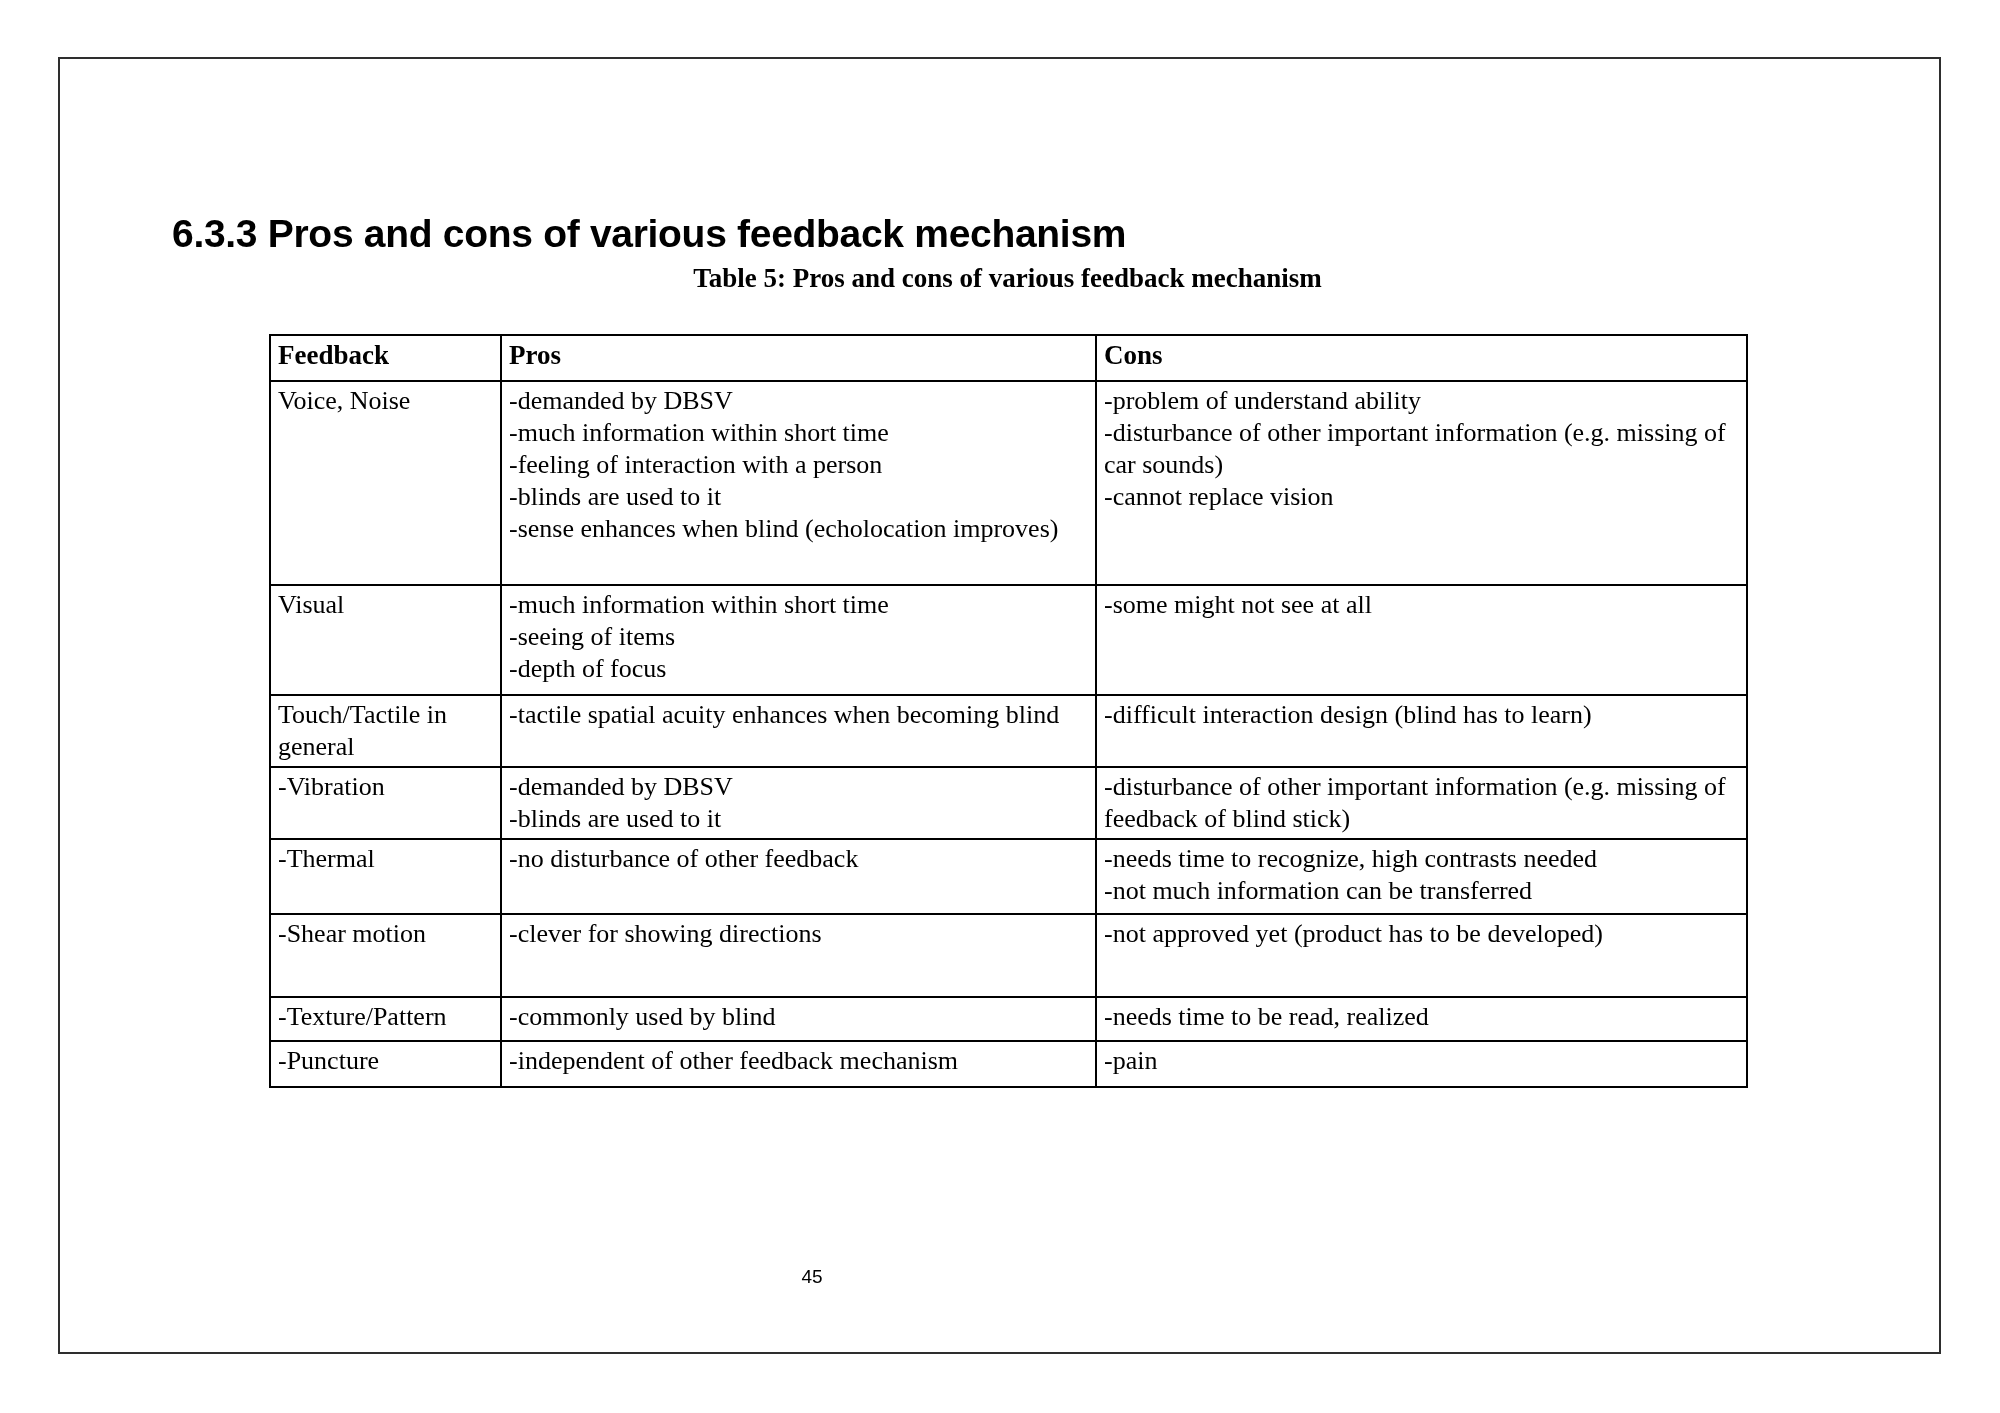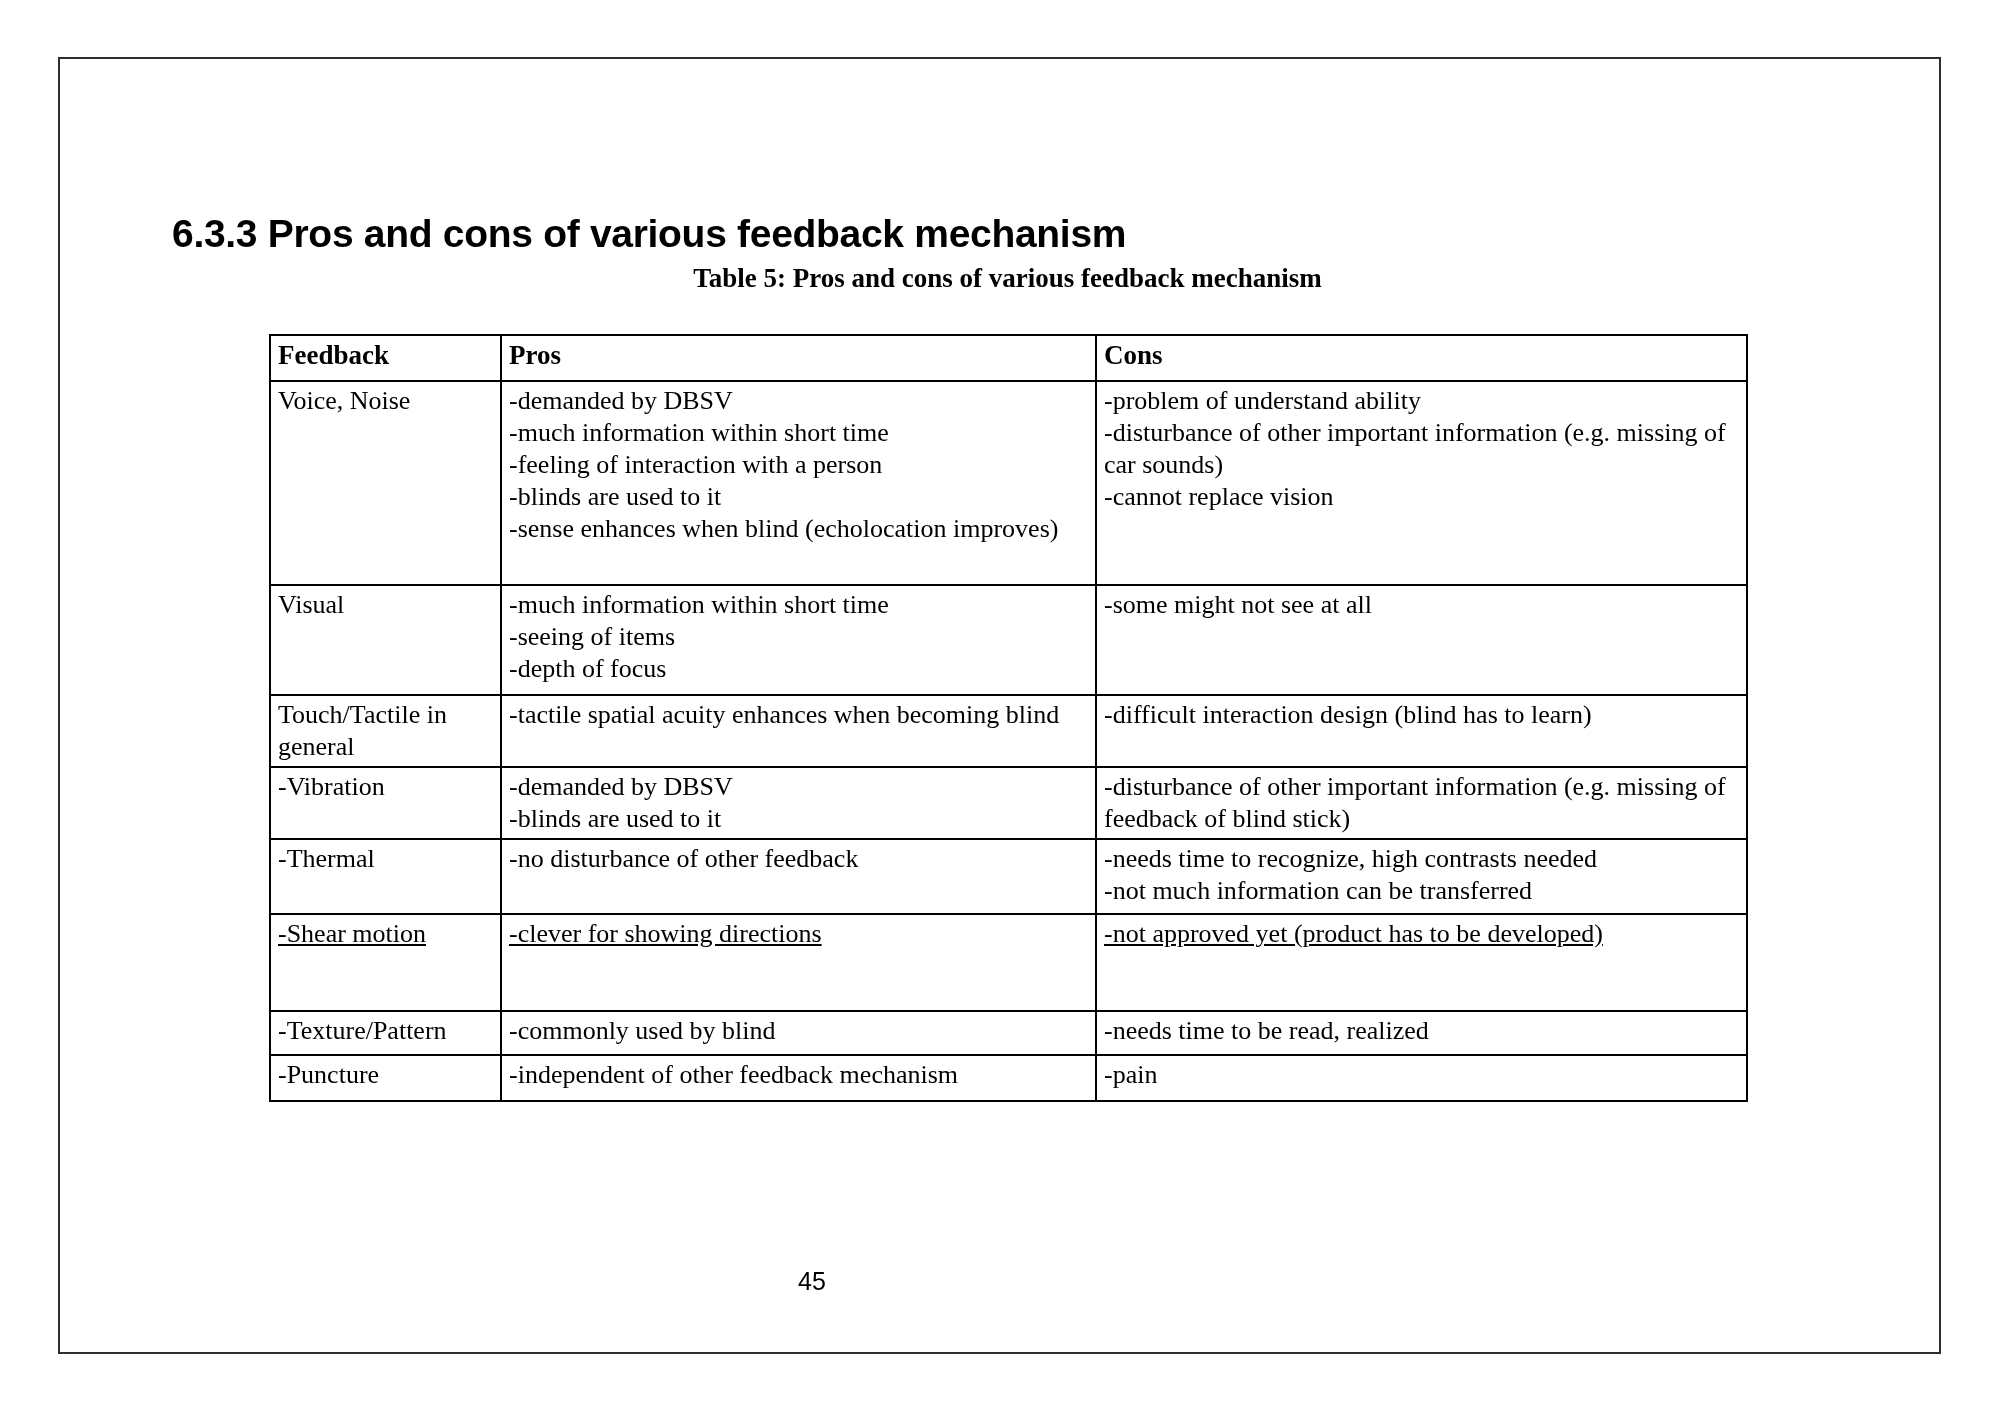--- a/index.html
+++ b/index.html
@@ -75,31 +75,31 @@
   .feedback-table th {
     font-size: 27px;
     font-weight: bold;
   }
   tr.row-header  { height: 46px;  }
   tr.row-0 { height: 204px; border-radius: 30px; }
   tr.row-1 { height: 110px; border-radius: 22px; }
   tr.row-2 { height: 69px;  }
   tr.row-3 { height: 70px;  }
   tr.row-4 { height: 75px;  }
-  tr.row-5 { height: 97px; text-decoration: underline;  }
+  tr.row-5 { height: 83px;  }
   tr.row-6 { height: 44px;  }
   tr.row-7 { height: 46px;  }
   .page-number {
     position: absolute;
     left: 0;
     top: 1266px;
     width: 1624px;
     text-align: center;
     font-family: "Liberation Sans", sans-serif;
-    font-size: 25px;
+    font-size: 19px;
     line-height: 1.2;
   }
 </style>
 </head>
 <body>
 
 <div class="page-frame"></div>
 
 <h2 class="section-heading">6.3.3 Pros and cons of various feedback mechanism</h2>
 

